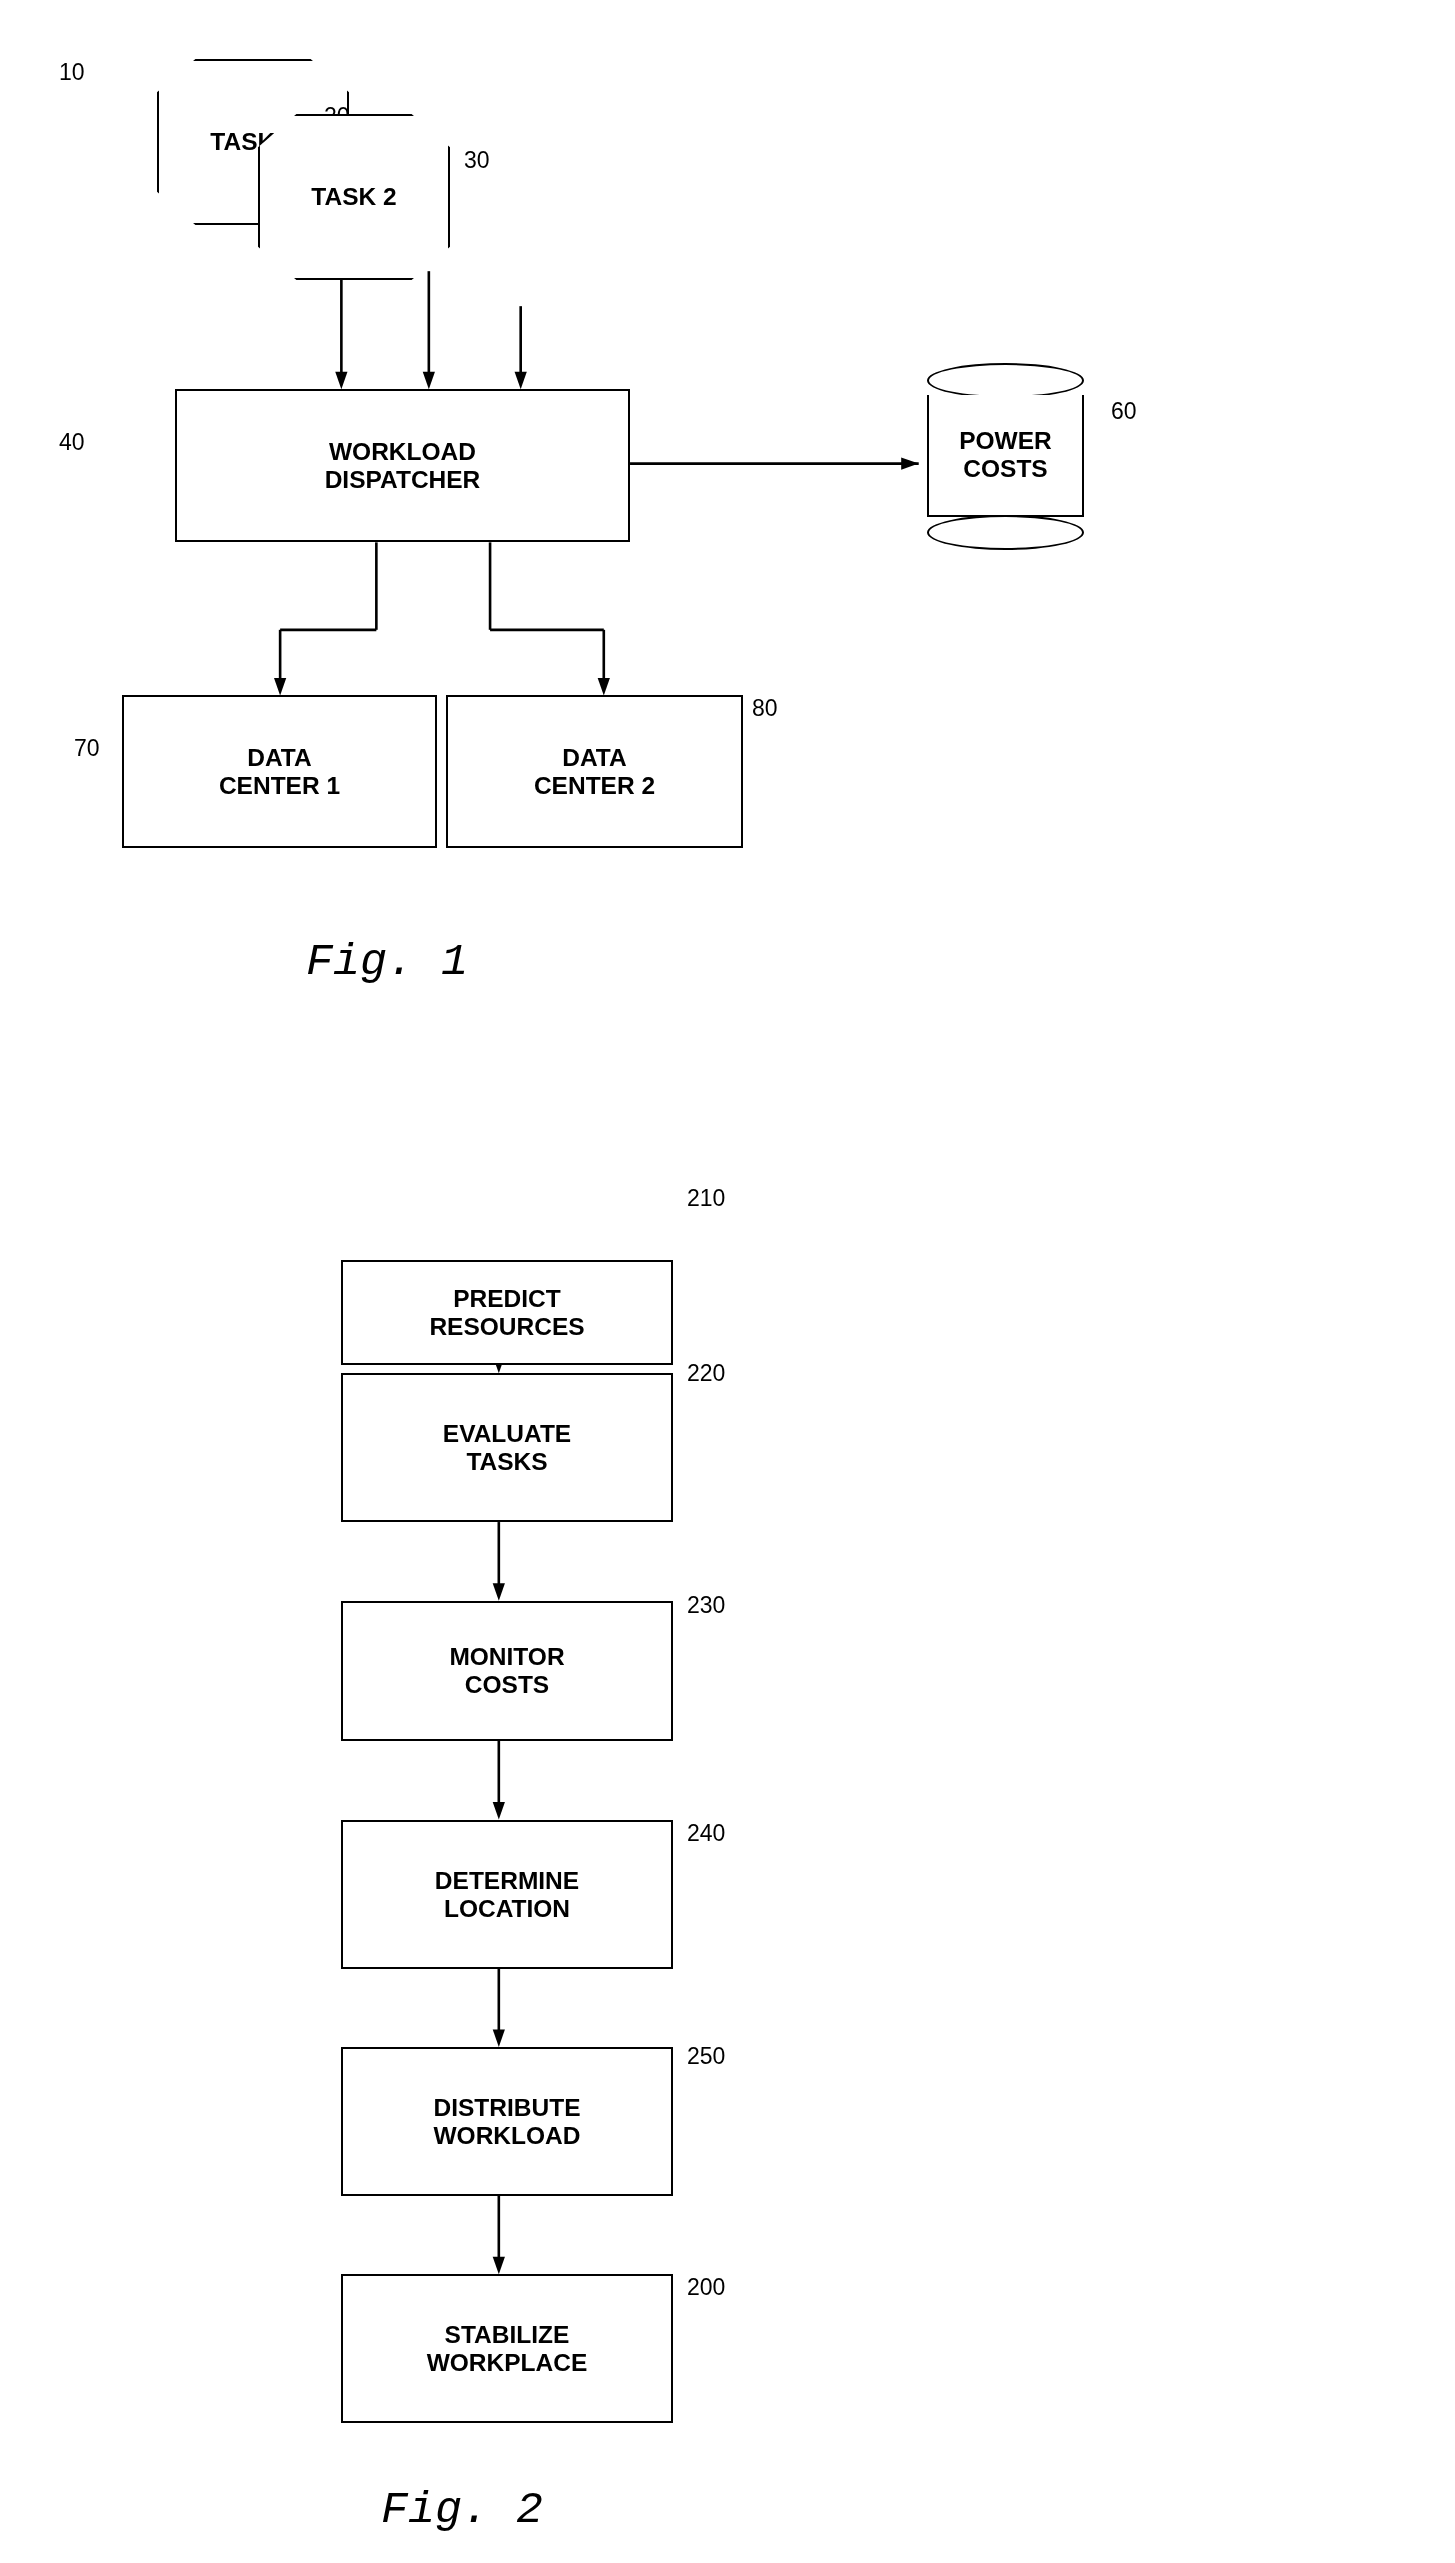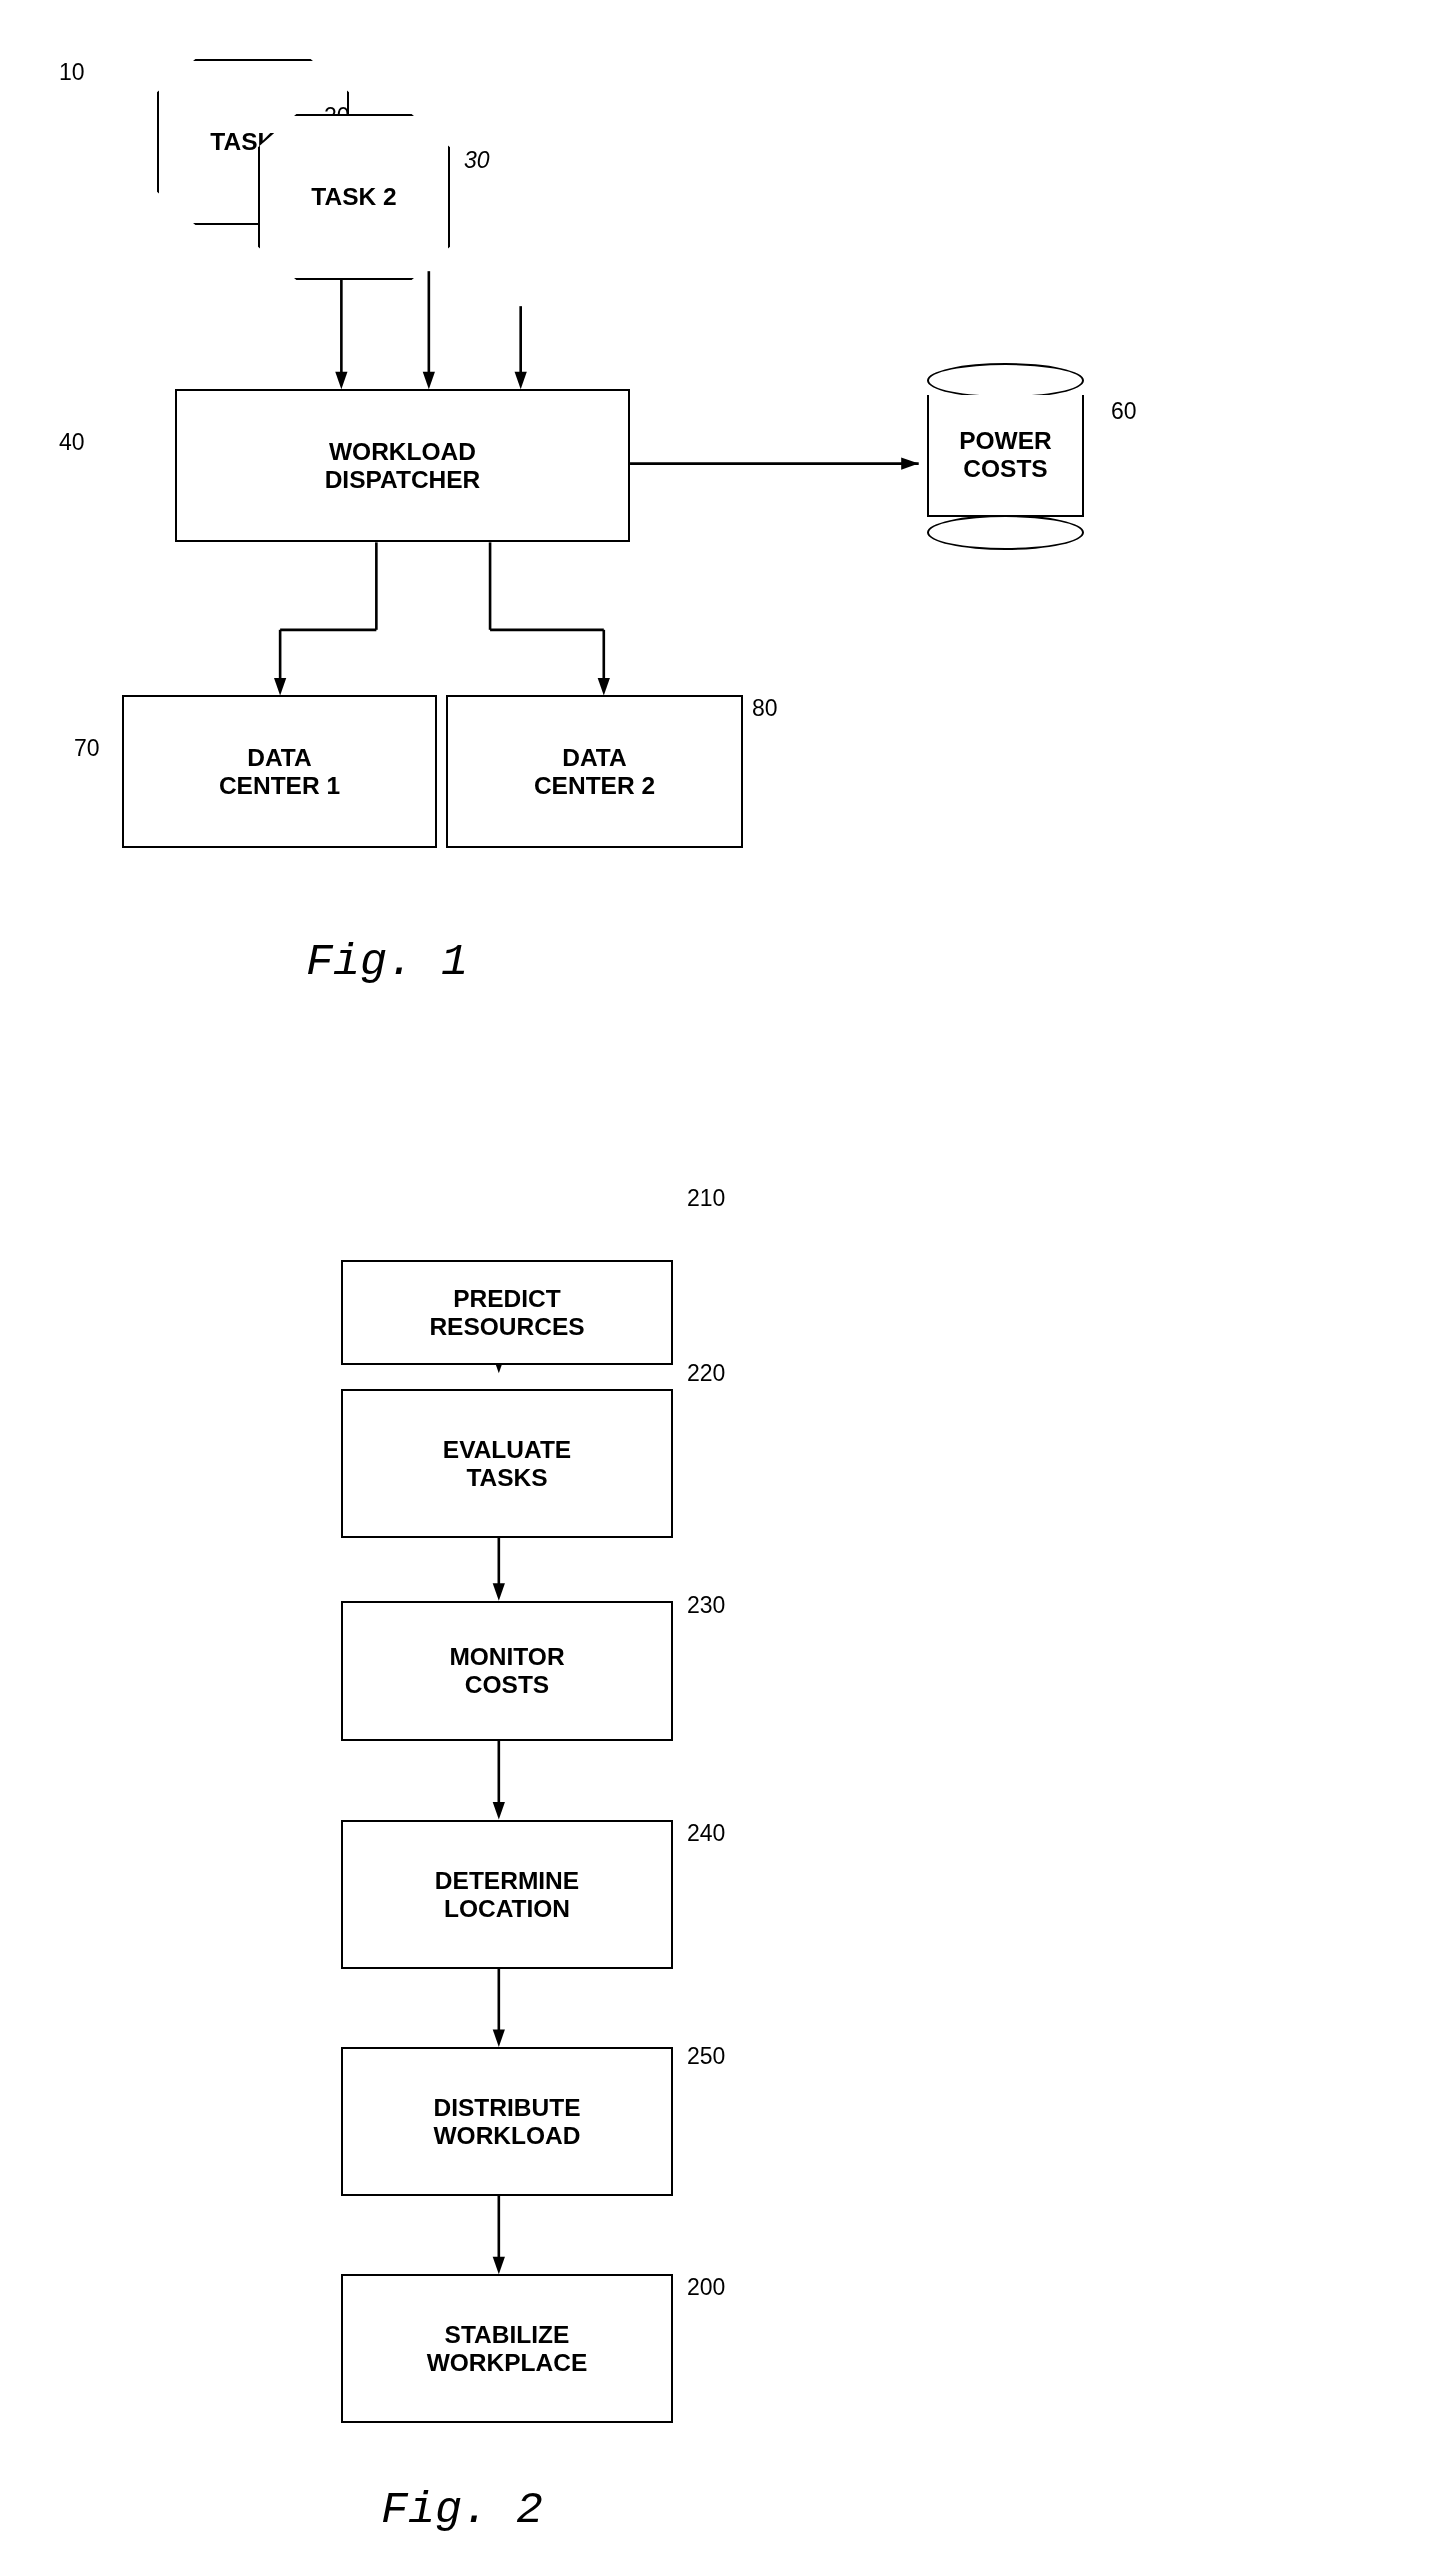--- a/index.html
+++ b/index.html
@@ -166,21 +166,21 @@
   <div class="octagon" style="left:157px; top:59px; width:192px; height:166px;">
     <span>TASK 1</span>
   </div>
 
   <span class="ref-num" style="left:324px; top:103px;">20</span>
 
   <div class="octagon" style="left:258px; top:114px; width:192px; height:166px;">
     <span>TASK 2</span>
   </div>
 
-  <span class="ref-num" style="left:464px; top:147px;font-style:italic;">30</span>
+  <span class="ref-num" style="left:464px; top:147px;">30</span>
 
 
   <span class="ref-num" style="left:59px; top:429px;">40</span>
 
   <div class="rect-box" style="left:175px; top:389px; width:455px; height:153px;">
     <span>WORKLOAD<br>DISPATCHER</span>
   </div>
 
   <span class="ref-num" style="left:1111px; top:398px;">60</span>
 
@@ -205,21 +205,21 @@
   </div>
 
   <div class="fig-label" style="left:306px; top:919px;">Fig. 1</div>
 
   <span class="ref-num" style="left:687px; top:1185px;">210</span>
   <div class="rect-box" style="left:341px; top:1260px; width:332px; height:105px;">
     <span>PREDICT<br>RESOURCES</span>
   </div>
 
   <span class="ref-num" style="left:687px; top:1360px;">220</span>
-  <div class="rect-box" style="left:341px; top:1373px; width:332px; height:149px;margin-top:16px;">
+  <div class="rect-box" style="left:341px; top:1373px; width:332px; height:149px;">
     <span>EVALUATE<br>TASKS</span>
   </div>
 
   <span class="ref-num" style="left:687px; top:1592px;">230</span>
   <div class="rect-box" style="left:341px; top:1601px; width:332px; height:140px;">
     <span>MONITOR<br>COSTS</span>
   </div>
 
   <span class="ref-num" style="left:687px; top:1820px;">240</span>
   <div class="rect-box" style="left:341px; top:1820px; width:332px; height:149px;">

